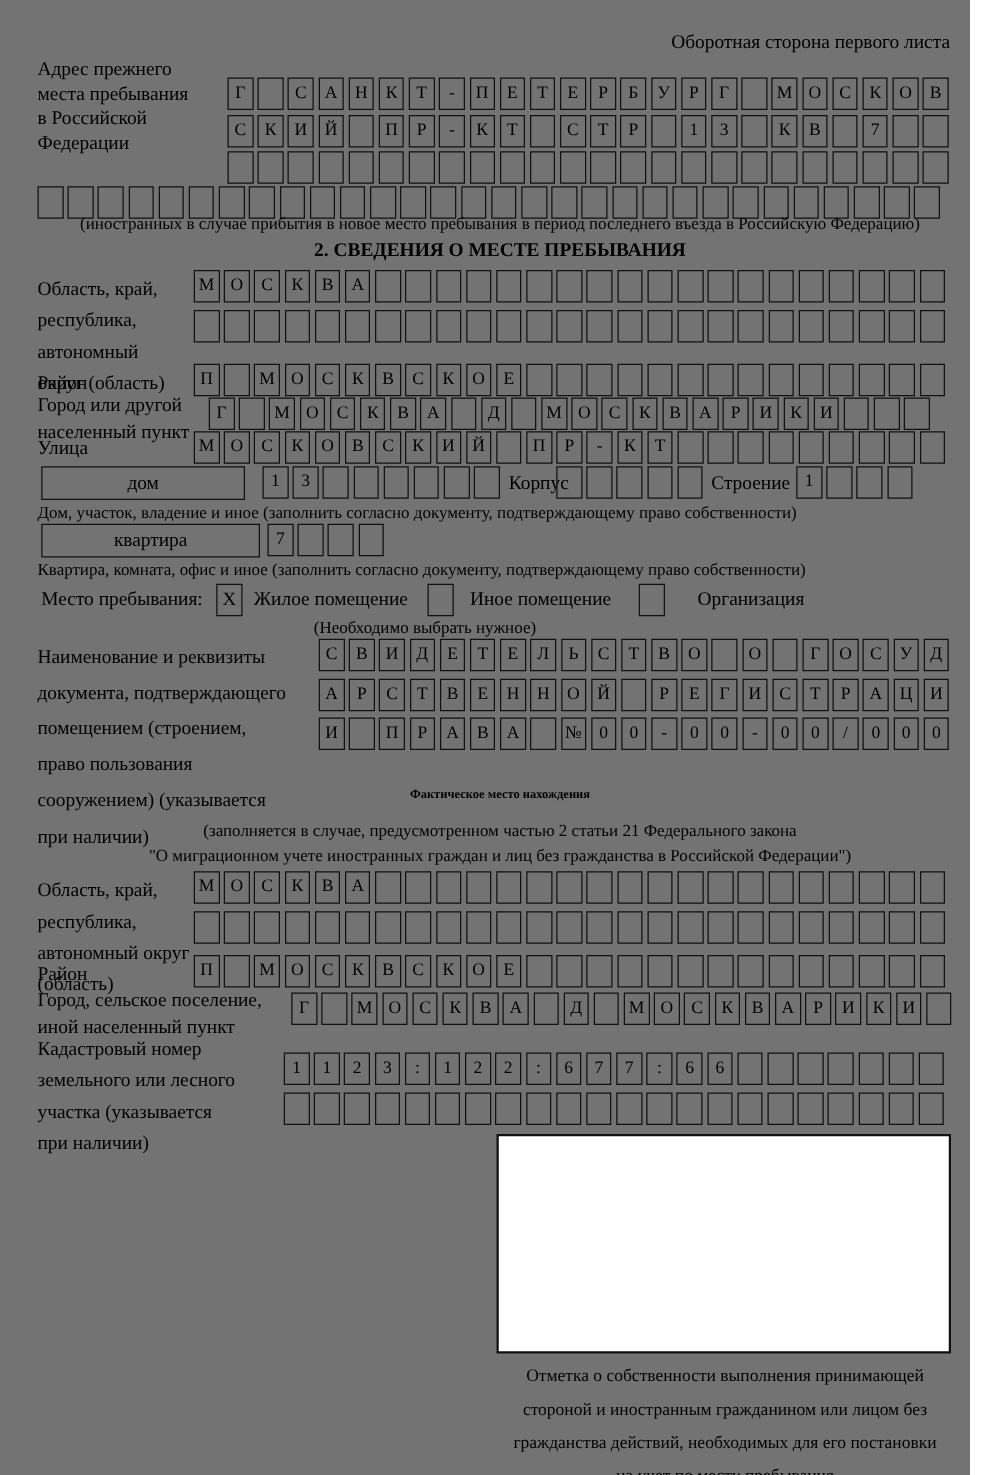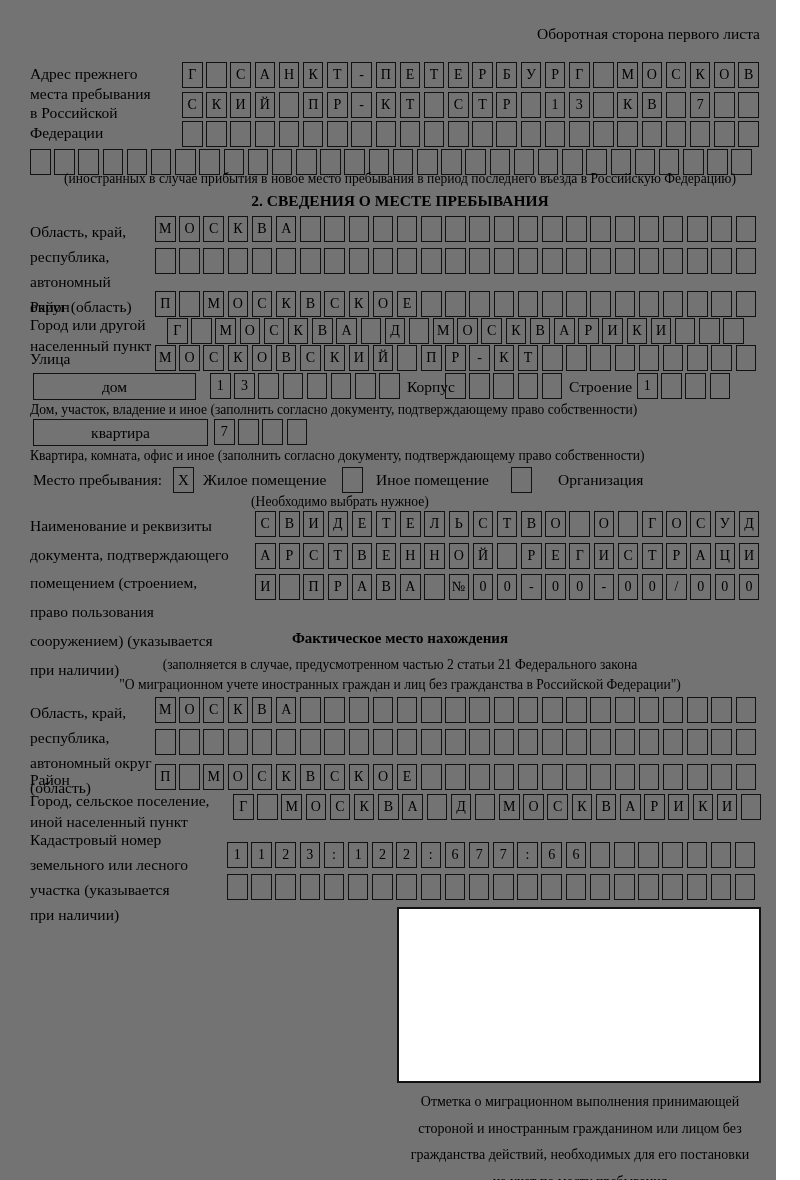--- a/index.html
+++ b/index.html
@@ -25,21 +25,21 @@
   .lh28 div{line-height:28.7px;}
   .lh26 div{line-height:26.5px;}
 </style>
 </head>
 <body>
 
 <div class="page">
 
   <div class="abs label" style="left:0;top:24px;width:760px;text-align:right;">Оборотная сторона первого листа</div>
 
-  <div class="abs label lines" style="left:30px;top:64px;">
+  <div class="abs label lines" style="left:30px;top:46px;">
       <div>Адрес прежнего</div>
       <div>места пребывания</div>
       <div>в Российской</div>
       <div>Федерации</div>
     </div>
   <div class="cells abs" style="left:182px;top:62px;">
       <div class="cell">Г</div>
       <div class="cell"></div>
       <div class="cell">С</div>
       <div class="cell">А</div>
@@ -419,21 +419,21 @@
       <div class="cell">0</div>
       <div class="cell">-</div>
       <div class="cell">0</div>
       <div class="cell">0</div>
       <div class="cell">/</div>
       <div class="cell">0</div>
       <div class="cell">0</div>
       <div class="cell">0</div>
     </div>
 
-  <div class="abs title center" style="top:630px;font-size:15px;text-align:center;">Фактическое место нахождения</div>
+  <div class="abs title center" style="top:630px;font-size:10px;text-align:center;">Фактическое место нахождения</div>
   <div class="abs caption center" style="top:657px;">(заполняется в случае, предусмотренном частью 2 статьи 21 Федерального закона</div>
   <div class="abs caption center" style="top:677px;">"О миграционном учете иностранных граждан и лиц без гражданства в Российской Федерации")</div>
 
   <div class="abs label lines lh25" style="left:30px;top:700px;">
       <div>Область, край,</div>
       <div>республика,</div>
       <div>автономный округ</div>
       <div>(область)</div>
     </div>
   <div class="cells abs" style="left:155px;top:697px;">
@@ -599,19 +599,19 @@
       <div class="cell"></div>
       <div class="cell"></div>
       <div class="cell"></div>
       <div class="cell"></div>
       <div class="cell"></div>
       <div class="cell"></div>
     </div>
 
   <div class="stamp abs" style="left:397px;top:907px;width:364px;height:176px;"></div>
   <div class="abs caption lines lh26" style="left:385px;top:1089px;width:390px;text-align:center;font-size:14px;">
-      <div>Отметка о миграционном выполнения принимающей</div>
+      <div>Отметка о собственности выполнения принимающей</div>
       <div>стороной и иностранным гражданином или лицом без</div>
       <div>гражданства действий, необходимых для его постановки</div>
       <div>на учет по месту пребывания</div>
     </div>
 
 </div>
 
 </body></html>

